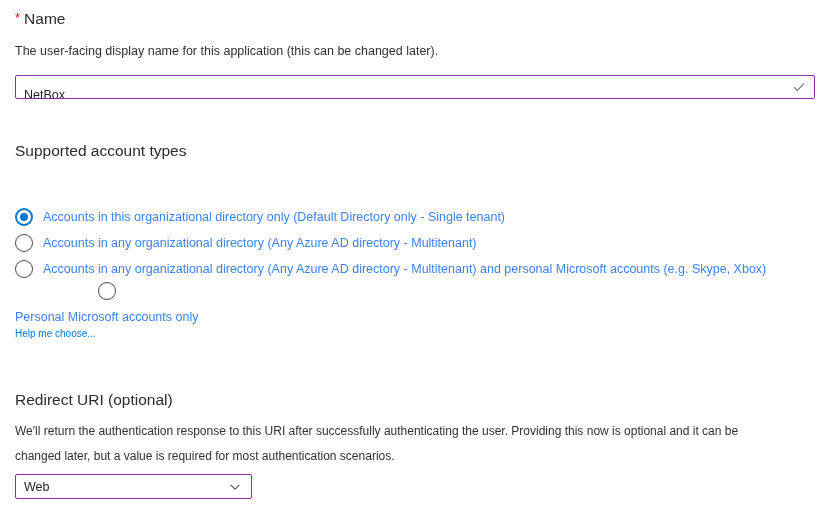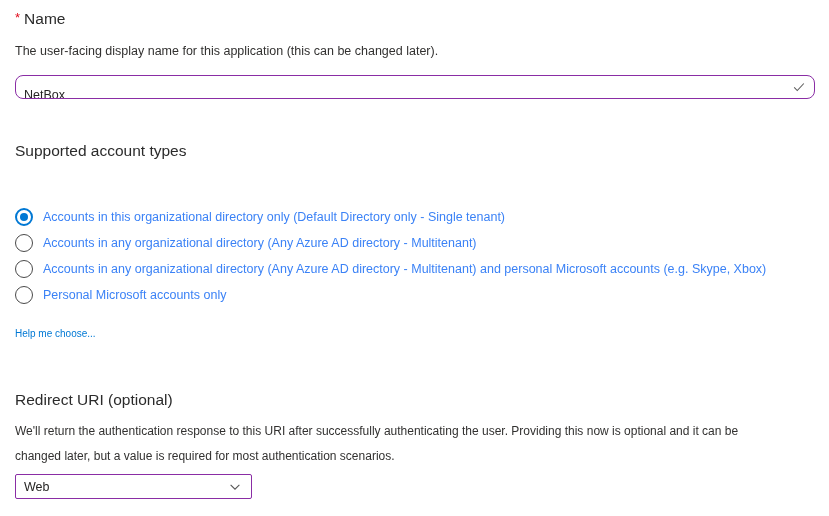--- a/index.html
+++ b/index.html
@@ -12,21 +12,21 @@
     position:absolute; left:15px; font-size:15.5px; font-weight:400; color:#2b2b2b;
   }
   .body-text { position:absolute; left:15px; font-size:12.5px; color:#323130; }
 
   
   .name-title-row { position:absolute; left:15px; top:10px; font-size:15.5px; color:#2b2b2b; }
   .required-star { color:#e00b1c; font-size:13px; vertical-align:2px; margin-right:4px; }
 
   .field-wrap { position:absolute; background:#fff; }
   .field-wrap input {
-    width:100%; height:100%; border:1px solid #8a2da5; border-radius:8px;
+    width:100%; height:100%; border:1px solid #8a2da5; border-radius:2px;
     font-family:"Liberation Sans", sans-serif; font-size:12.5px; color:#252423;
     padding:15px 28px 0 8px; outline:none; background:#fff;
   }
   .valid-check {
     position:absolute; right:9px; top:50%; transform:translateY(-50%);
     width:14px; height:14px; pointer-events:none;
   }
   .valid-check svg { display:block; }
 
   #name-field { left:15px; top:75px; width:800px; height:24px; }
@@ -90,21 +90,21 @@
     <span class="radio-label">Accounts in this organizational directory only (Default Directory only - Single tenant)</span>
   </div>
   <div class="radio-row" style="top:230px;">
     <span class="radio"></span>
     <span class="radio-label">Accounts in any organizational directory (Any Azure AD directory - Multitenant)</span>
   </div>
   <div class="radio-row" style="top:256px;">
     <span class="radio"></span>
     <span class="radio-label">Accounts in any organizational directory (Any Azure AD directory - Multitenant) and personal Microsoft accounts (e.g. Skype, Xbox)</span>
   </div>
-  <div class="radio-row" style="top:282px;">
+  <div class="radio-row" style="top:282px;flex-direction:column;">
     <span class="radio"></span>
     <span class="radio-label">Personal Microsoft accounts only</span>
   </div>
 
   <a class="link" style="top:328px;">Help me choose...</a>
 
   <div class="section-title" style="top:391px;">Redirect URI (optional)</div>
   <div class="para-line" style="top:424px;">We'll return the authentication response to this URI after successfully authenticating the user. Providing this now is optional and it can be</div>
   <div class="para-line" style="top:443px;margin-top:6px;">changed later, but a value is required for most authentication scenarios.</div>
 

